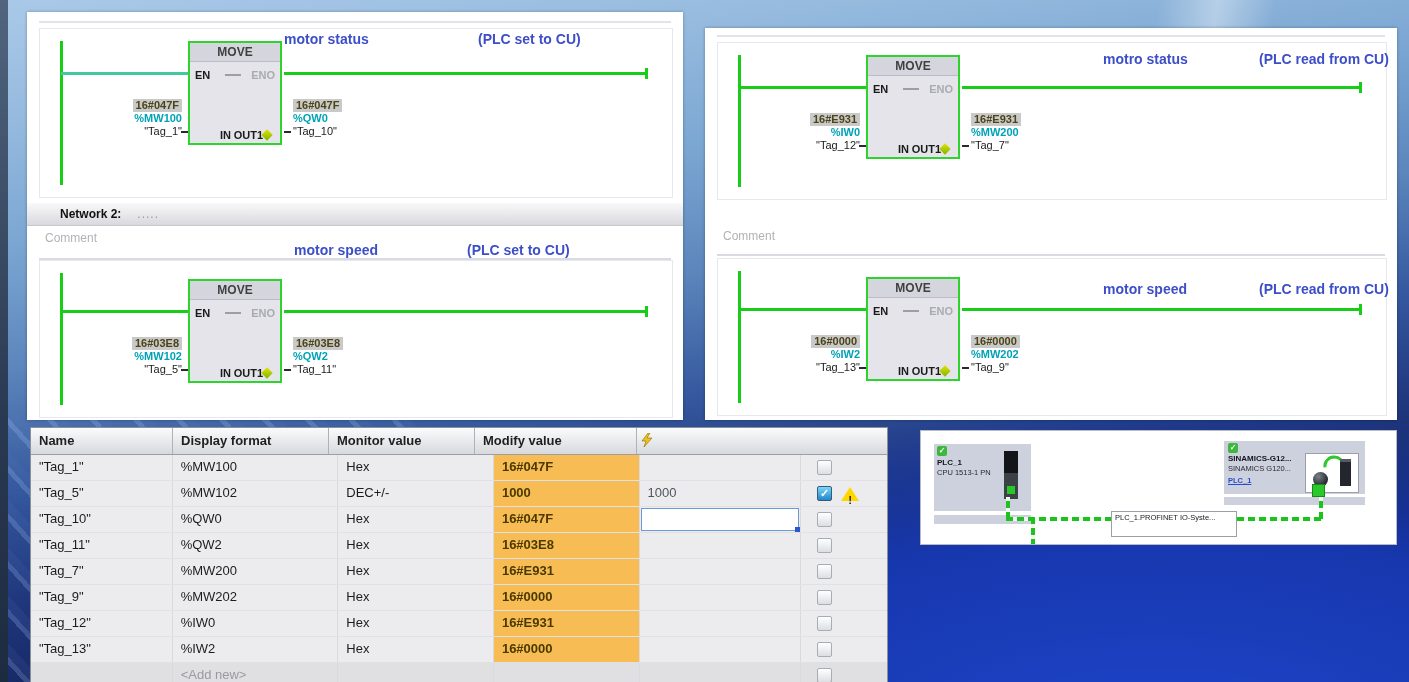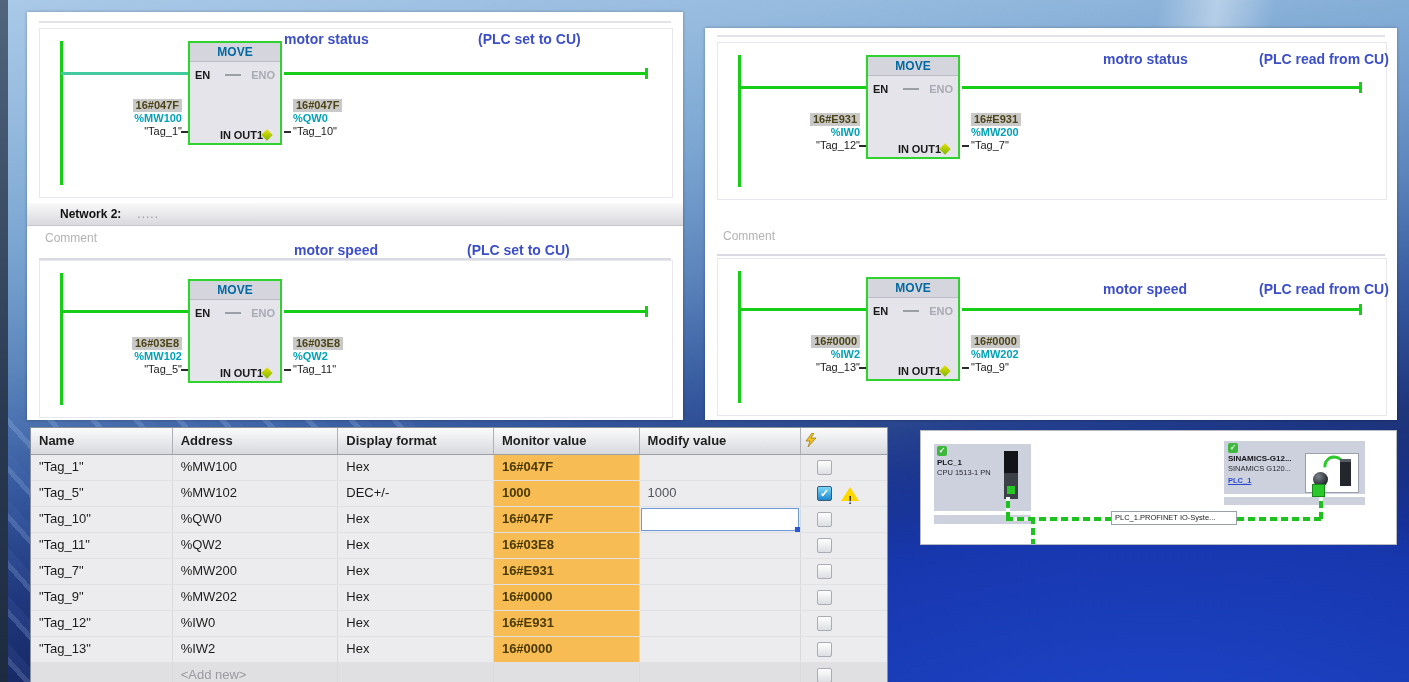--- a/index.html
+++ b/index.html
@@ -38,21 +38,21 @@
   #panel-left  .comment .lbl-title{left:255px;top:16px;} #panel-left .comment .lbl-note{left:428px;top:16px;}
   #panel-right .l2 .lbl-title{left:385px;top:22px;} #panel-right .l2 .lbl-note{left:541px;top:22px;}
   .rail{position:absolute;left:20px;top:12px;bottom:12px;width:3px;background:#17cd17;}
   .rig{position:absolute;inset:0;}
   .l2 .rig{top:6px;}
   .rung{position:absolute;top:43px;height:3px;background:#17cd17;}
   .rung-a{left:21px;width:127px;} .rung-a.teal{background:#43c9a0;}
   .rung-b{left:244px;right:26px;}
   .rung-tick{position:absolute;right:24px;top:39px;width:3px;height:11px;background:#17cd17;}
   .move{position:absolute;left:148px;top:12px;width:94px;height:104px;background:#e4e4ea;border:2px solid #2ed32e;box-sizing:border-box;}
-  .move-title{height:18px;line-height:18px;text-align:center;font-size:12px;font-weight:bold;color:#0369a1;
+  .move-title{height:18px;line-height:18px;text-align:center;font-size:12px;font-weight:bold;color:#404040;
     background:#d5d5dd;border-bottom:1px solid #bcbcc6;}
   .prow{position:absolute;left:5px;right:5px;font-size:11px;font-weight:bold;color:#1a1a1a;}
   .row-en{top:26px;} .row-io{top:86px;padding-left:25px;}
   .prow .pin{float:left;} .prow .eno{float:right;color:#a9abb3;} .prow .outgrp{float:right;}
   .endash{position:absolute;left:30px;top:5px;width:16px;height:2px;background:#9aa0a6;}
   .out-icon{display:inline-block;width:8px;height:8px;margin-right:4px;
     background:linear-gradient(135deg,#e8e000,#7ab800);transform:rotate(45deg);}
   .wire{position:absolute;top:102px;height:2px;background:#2a2a2a;}
   .wire-in{left:141px;width:7px;} .wire-out{left:244px;width:7px;}
   .opd{position:absolute;top:70px;font-size:11px;line-height:13px;white-space:nowrap;}
@@ -102,21 +102,21 @@
   .drive-motor{position:absolute;left:7px;bottom:5px;width:15px;height:15px;border-radius:50%;
     background:radial-gradient(circle at 35% 30%,#7a828a,#2a2e33 65%);}
   .drive-mod{position:absolute;right:7px;top:5px;width:11px;height:24px;background:#23272d;border-top:3px solid #555b62;}
   .drive-cable{position:absolute;left:17px;top:2px;width:18px;height:16px;border:3px solid #2fc82f;border-radius:50%;
     border-bottom-color:transparent;border-right-color:transparent;transform:rotate(40deg);}
   .conn-sq{position:absolute;left:391px;top:53px;width:13px;height:13px;background:#2ac82a;border:1px solid #188818;box-sizing:border-box;}
   .dash-h{position:absolute;height:4px;background:repeating-linear-gradient(90deg,#1ec21e 0 7px,#f0faf0 7px 11px);}
   .dash-v{position:absolute;width:4px;background:repeating-linear-gradient(0deg,#1ec21e 0 7px,#f0faf0 7px 11px);}
   .seg-v1{left:85px;top:66px;height:22px;} .seg-h1{left:85px;top:86px;width:317px;}
   .seg-v2{left:398px;top:66px;height:22px;} .seg-br{left:110px;top:88px;height:27px;}
-  .bus-label{position:absolute;left:190px;top:80px;width:126px;height:14px;background:#fff;border:1px solid #9aa0a8;
+  .bus-label{position:absolute;left:190px;top:80px;width:126px;height:26px;background:#fff;border:1px solid #9aa0a8;
     font-size:7.5px;line-height:12px;padding-left:3px;color:#1a1a1a;box-sizing:border-box;white-space:nowrap;overflow:hidden;}
 </style>
 </head>
 <body>
 
 <div id="screen">
   <div class="wallpaper"></div>
   <div class="ribbons"></div>
   <div class="streak"></div>
   <div class="edge-strip"></div>
@@ -276,21 +276,20 @@
           <div class="line addr">%MW202</div>
           <div class="line tag">"Tag_9"</div>
         </div>
       </div>
     </div>
   </div>
 
   <div id="watch">
     <div class="thead">
       <div class="th w-name">Name</div>
-      <div class="th w-addr">Address</div>
       <div class="th w-fmt">Display format</div>
       <div class="th w-mon">Monitor value</div>
       <div class="th w-mod">Modify value</div>
       <div class="th w-mark" style="padding-left:0;"><svg class="bolt" width="12" height="14" viewBox="0 0 12 14">
             <path d="M7 0 L1 8 H5 L3 14 L11 5 H6 L9 0 Z" fill="#f0c020" stroke="#8a6a00" stroke-width="0.6"></path>
           </svg></div>
     </div>
 
     <div class="trow">
       <div class="c w-name">"Tag_1"</div>

